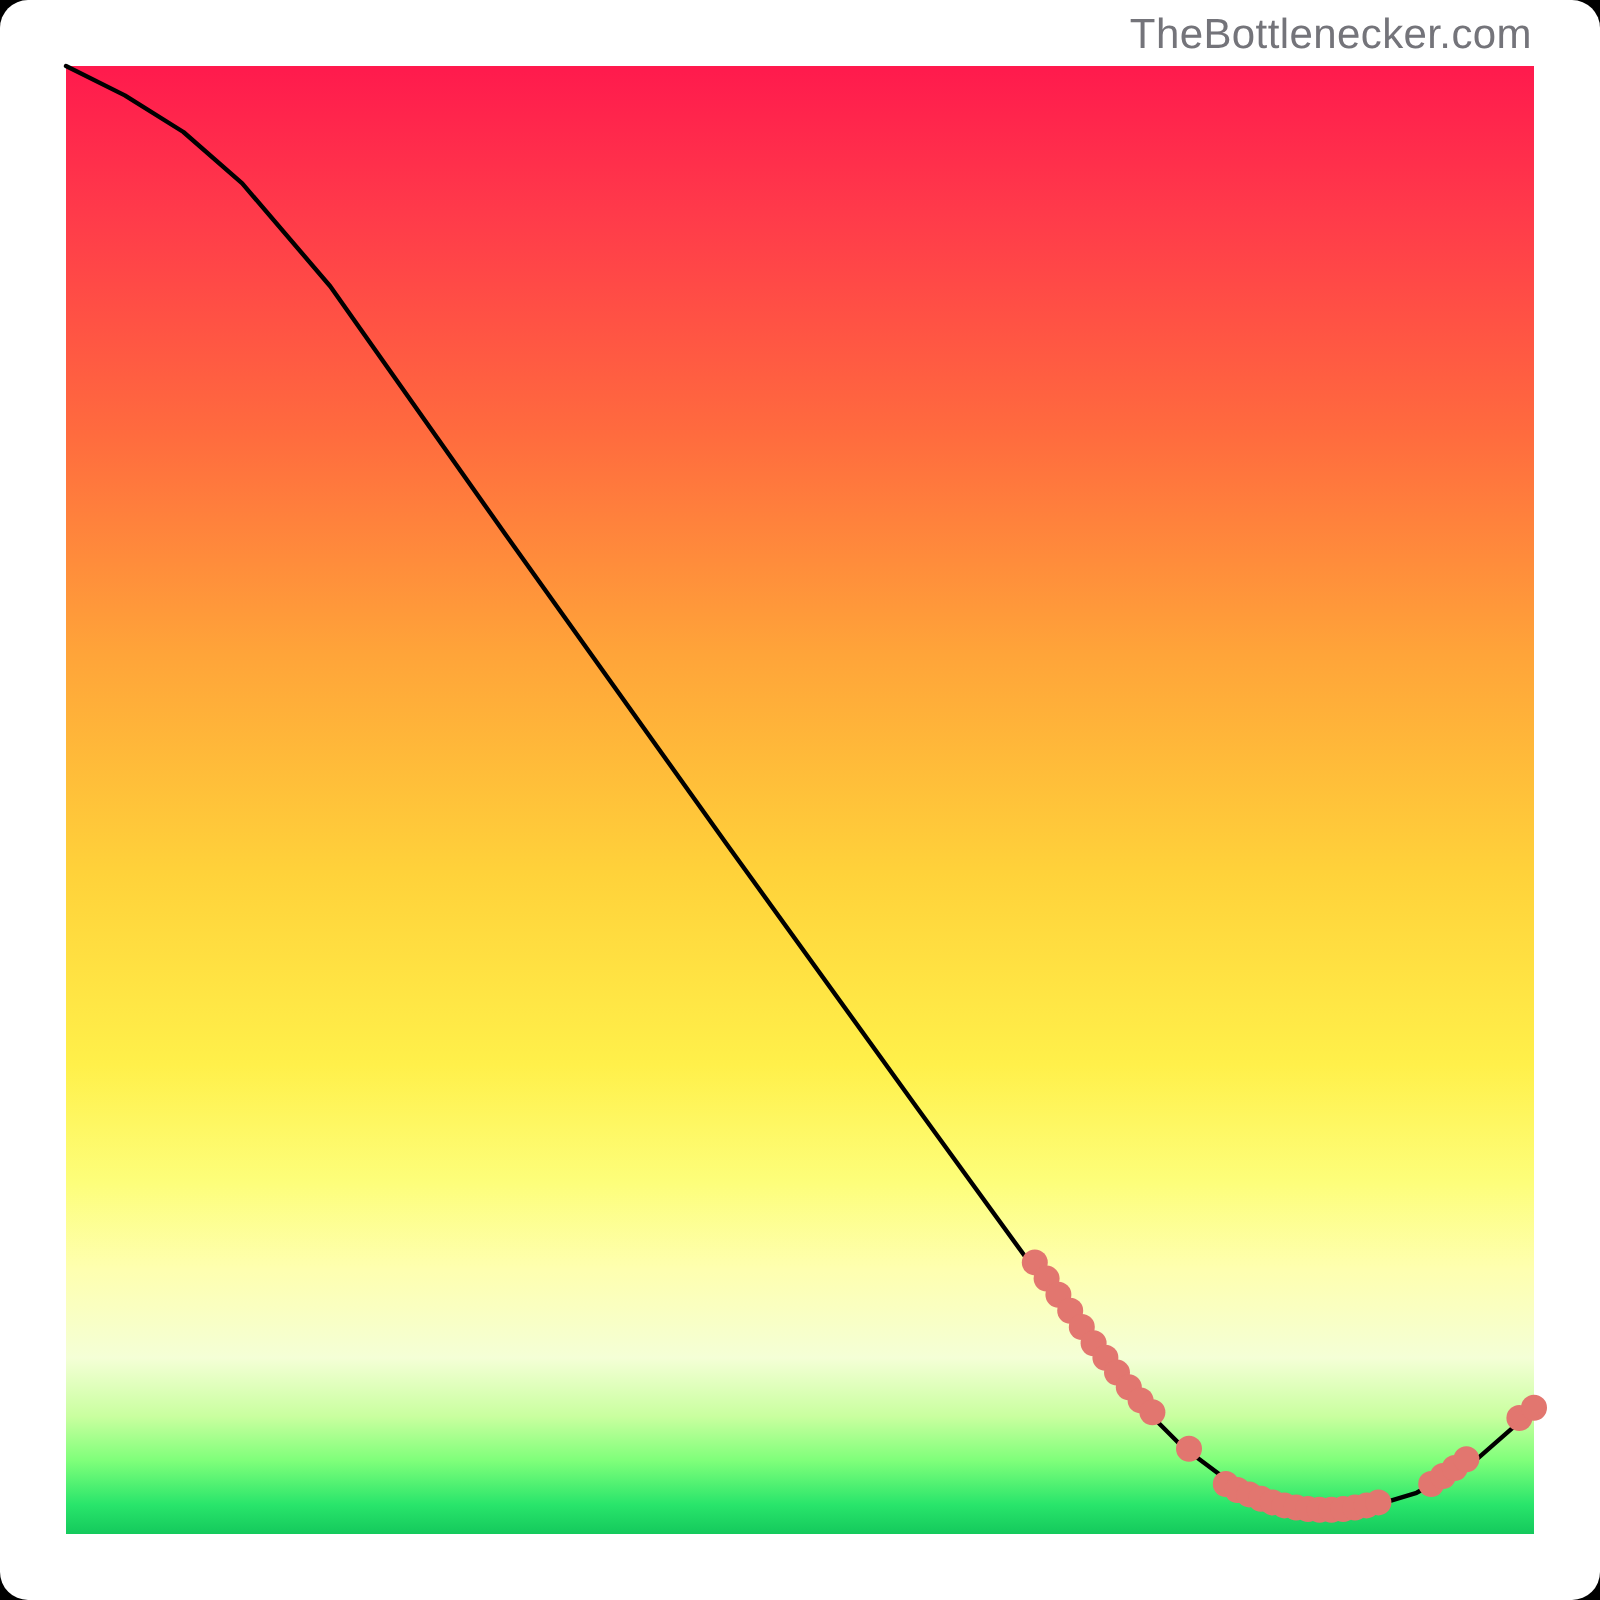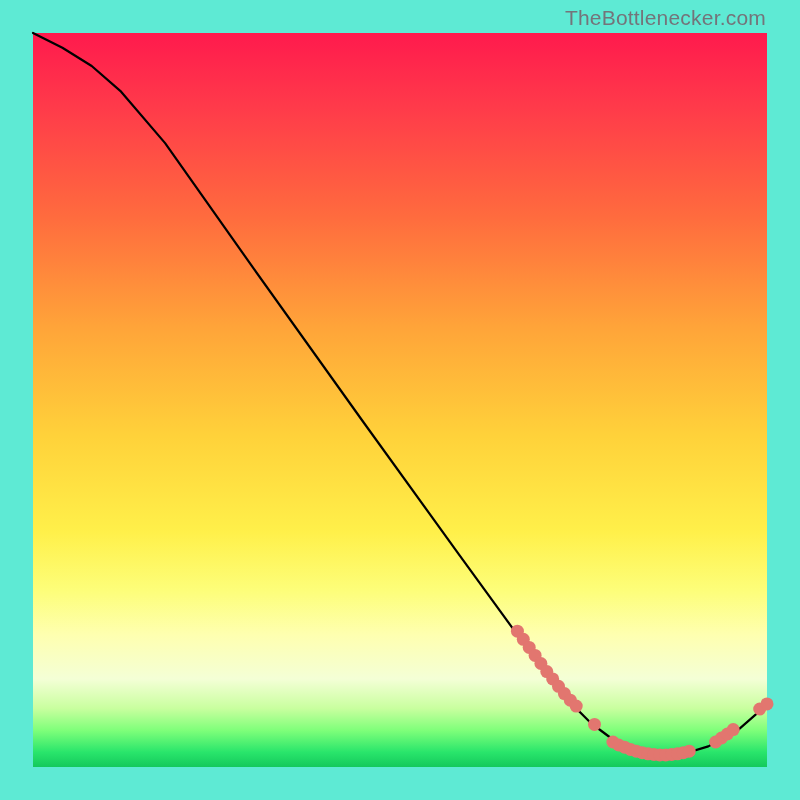--- a/index.html
+++ b/index.html
@@ -8,21 +8,22 @@
     width: 800px;
     height: 800px;
     background: #000;
     overflow: hidden;
     font-family: Arial, Helvetica, sans-serif;
   }
   .stage {
     position: relative;
     width: 800px;
     height: 800px;
-    background: #5eead4;
+    background: #ffffff;
+    border-radius: 14px;
   }
   .plot {
     position: absolute;
     left: 33px;
     top: 33px;
     width: 734px;
     height: 734px;
     
     background: linear-gradient(
       to bottom,

